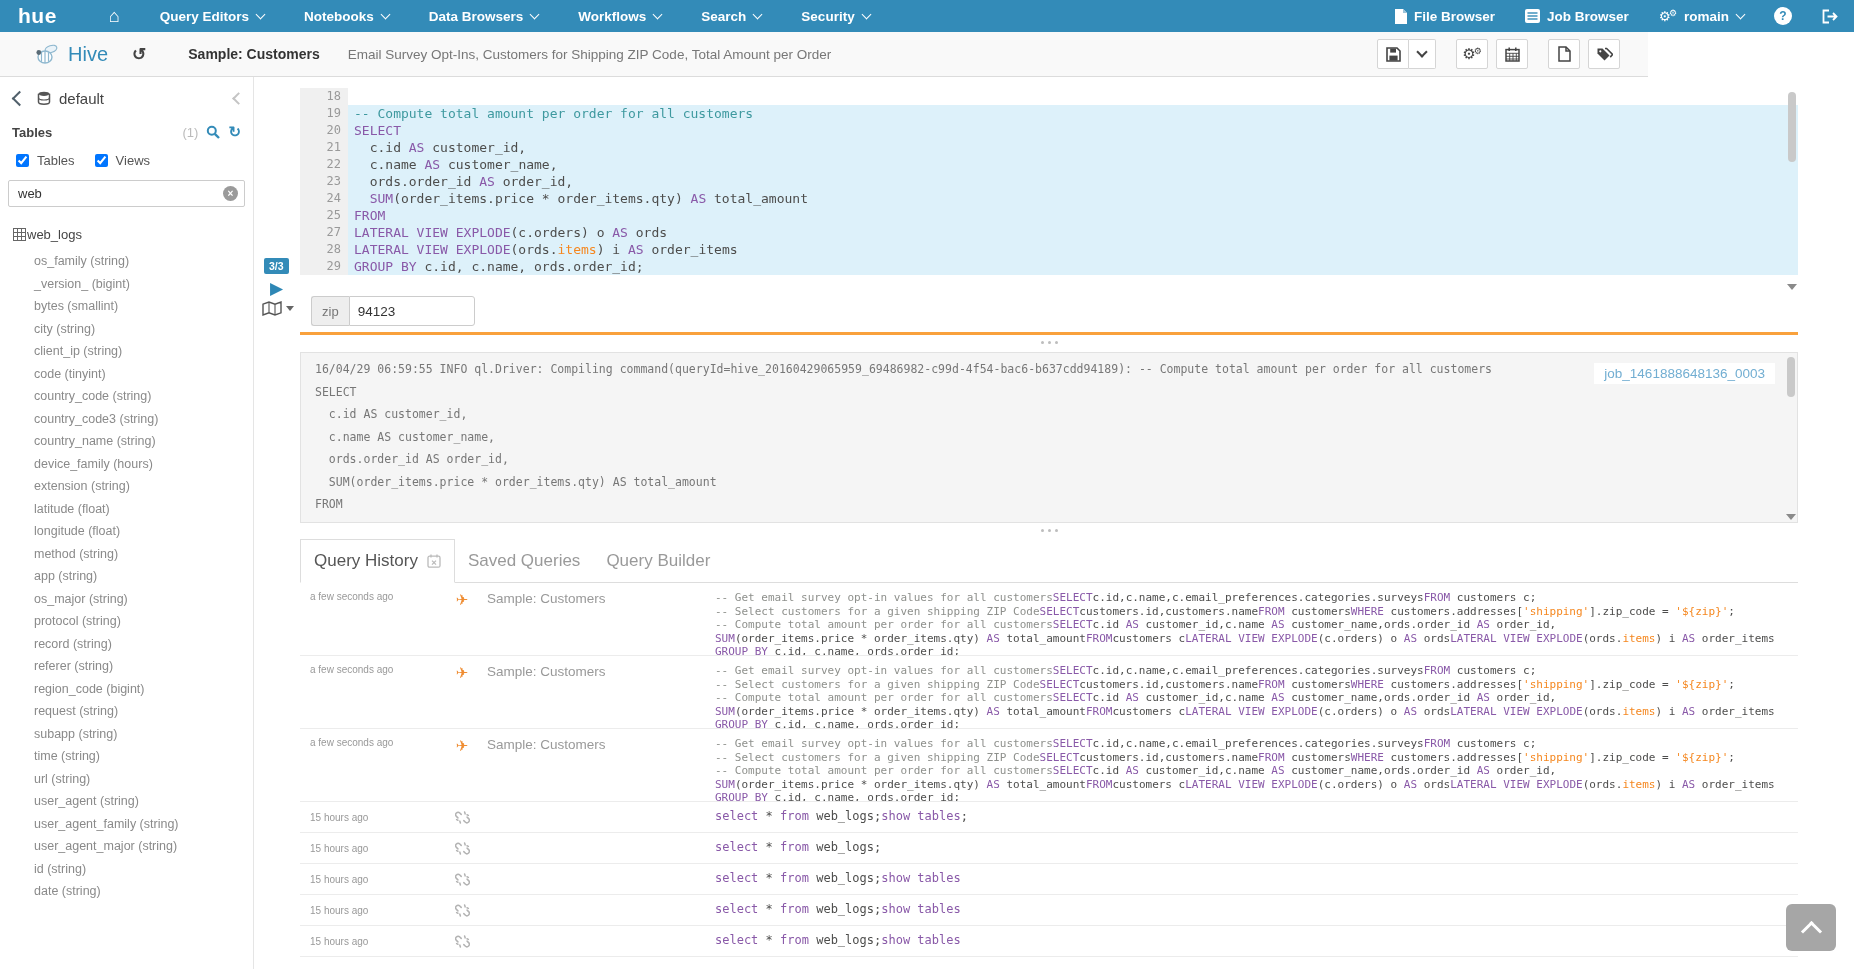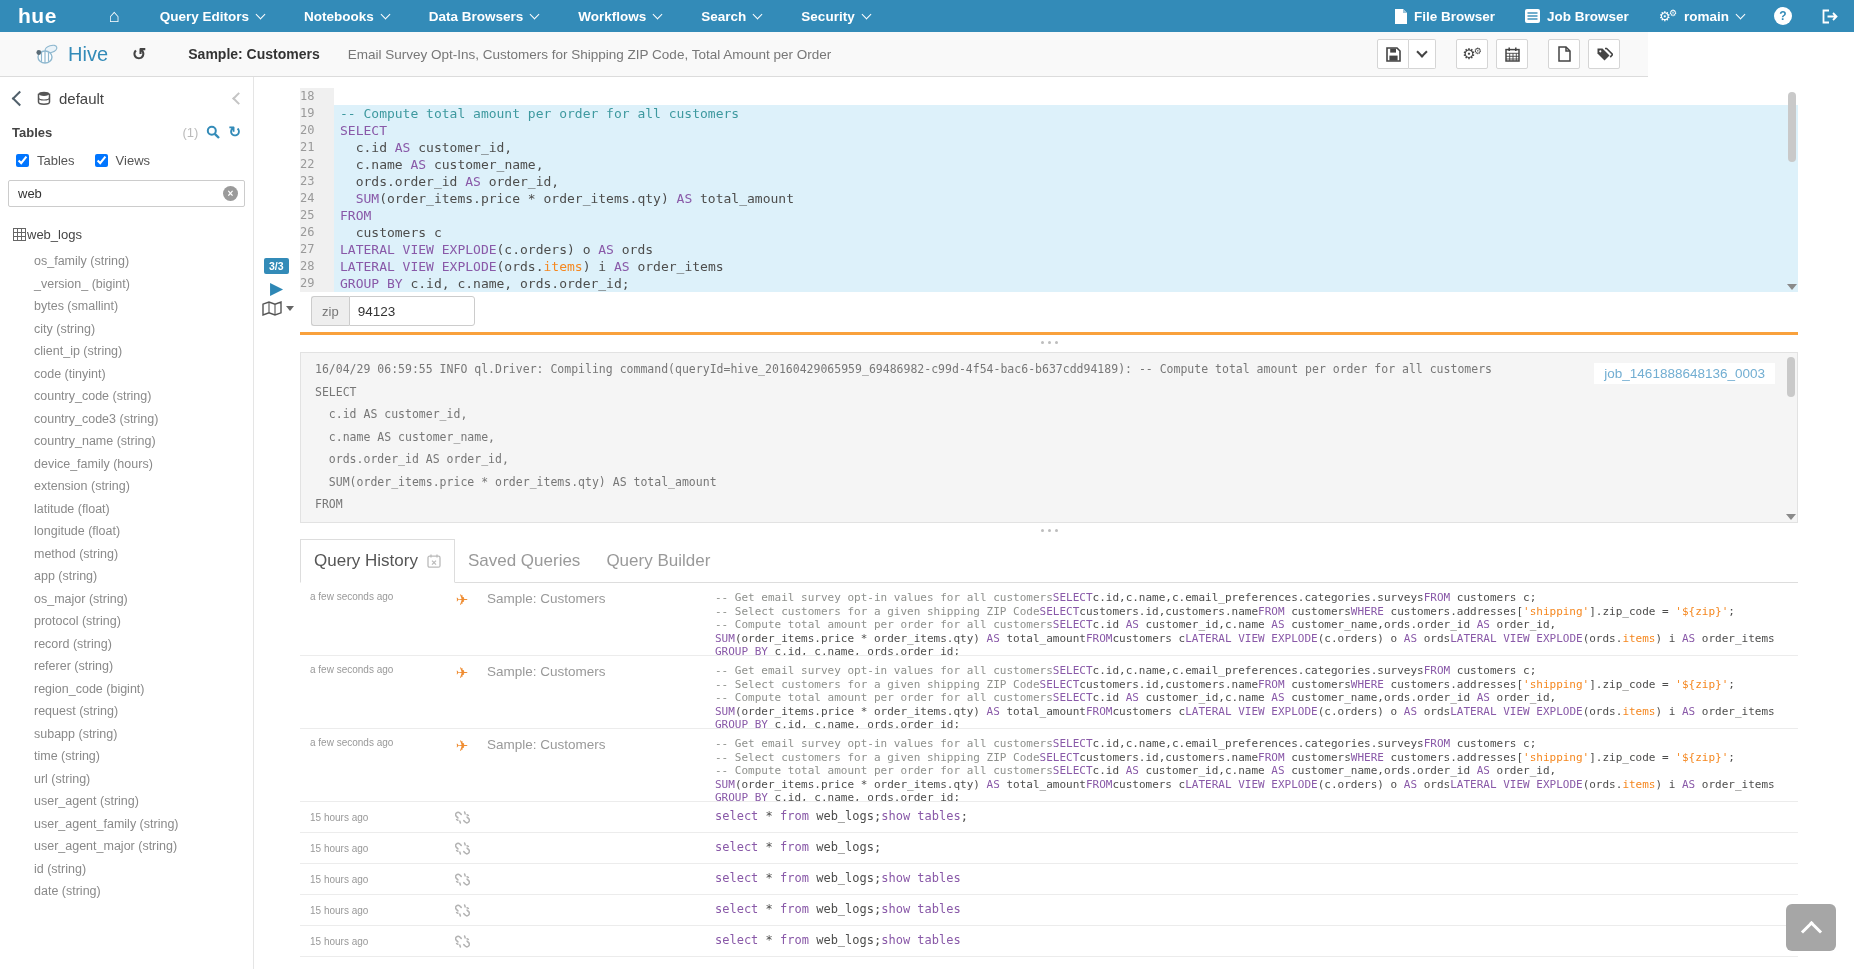--- a/index.html
+++ b/index.html
@@ -65,21 +65,21 @@
            color:#fff;font-size:10px;font-weight:bold;display:flex;align-items:center;justify-content:center;cursor:pointer;}
   .table-item{display:flex;align-items:center;padding:0 12px;margin-top:20px;font-size:13px;color:#444;cursor:pointer;}
   .table-item span{margin-left:1px;}
   .columns{margin-top:8px;}
   .col-item{height:22.5px;line-height:22.5px;padding-left:34px;font-size:12.5px;color:#8a8a8a;
             white-space:nowrap;cursor:pointer;}
 
   
   .editor{position:absolute;left:300px;top:88px;width:1498px;height:204px;background:#fff;}
   .ed-row{display:flex;height:17px;line-height:17px;font-family:"DejaVu Sans Mono","Liberation Mono",monospace;}
-  .ed-gutter{width:34px;background:#f0f0f0;color:#999;font-size:12px;text-align:left;
+  .ed-gutter{width:48px;background:#f0f0f0;color:#999;font-size:12px;text-align:right;
              padding-right:7px;box-sizing:border-box;flex:none;}
   .ed-code{flex:1;font-size:13px;color:#4d4d4c;white-space:pre;padding-left:6px;}
   .ed-code.hl{background:#ddf1fa;}
   .tk{color:#8959a8;} .tc{color:#3e999f;} .ts{color:#f5871f;} .to{color:#f5871f;} .tt{color:#4d4d4c;}
   .ed-scroll{position:absolute;right:0;top:0;width:12px;height:204px;}
   .ed-thumb{position:absolute;right:2px;top:4px;width:8px;height:70px;background:#c9c9c9;border-radius:4px;}
   .scroll-arrow{position:absolute;right:1px;width:0;height:0;border-left:5px solid transparent;
                 border-right:5px solid transparent;}
   .arrow-down{border-top:6px solid #8a8a8a;bottom:2px;}
   .stmt-badge{position:absolute;left:264px;top:258px;background:#338bb8;color:#fff;font-size:10.5px;
@@ -389,24 +389,20 @@
     </div>
     <div class="ed-row">
       <div class="ed-gutter">24</div>
       <div class="ed-code hl"><span class="tt">  </span><span class="tk">SUM</span><span class="tt">(order_items.price * order_items.qty) </span><span class="tk">AS</span><span class="tt"> total_amount</span></div>
     </div>
     <div class="ed-row">
       <div class="ed-gutter">25</div>
       <div class="ed-code hl"><span class="tk">FROM</span></div>
     </div>
     <div class="ed-row">
-      <div class="ed-gutter">26</div>
-      <div class="ed-code hl"><span class="tt">  customers c</span></div>
-    </div>
-    <div class="ed-row">
       <div class="ed-gutter">27</div>
       <div class="ed-code hl"><span class="tk">LATERAL VIEW EXPLODE</span><span class="tt">(c.orders) o </span><span class="tk">AS</span><span class="tt"> ords</span></div>
     </div>
     <div class="ed-row">
       <div class="ed-gutter">28</div>
       <div class="ed-code hl"><span class="tk">LATERAL VIEW EXPLODE</span><span class="tt">(ords.</span><span class="to">items</span><span class="tt">) i </span><span class="tk">AS</span><span class="tt"> order_items</span></div>
     </div>
     <div class="ed-row">
       <div class="ed-gutter">29</div>
       <div class="ed-code hl"><span class="tk">GROUP BY</span><span class="tt"> c.id, c.name, ords.order_id;</span></div>

